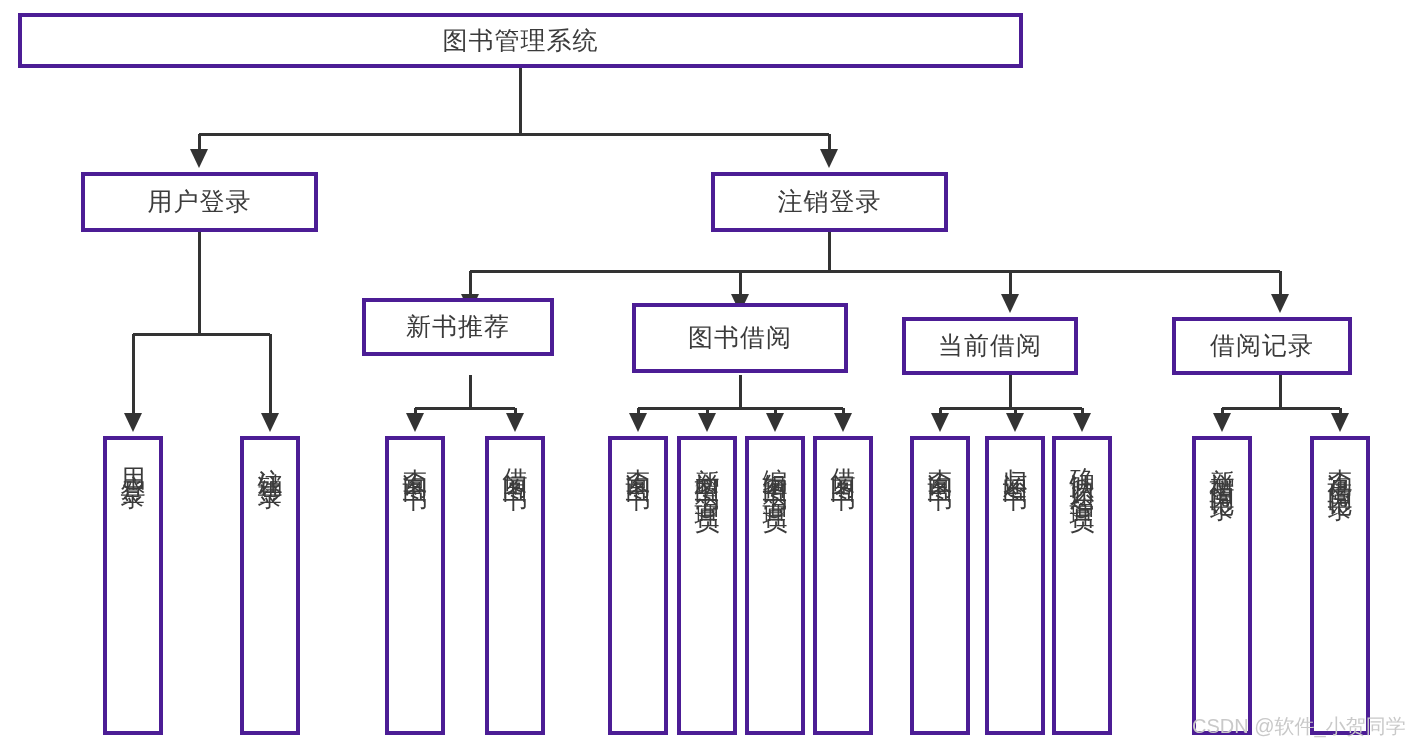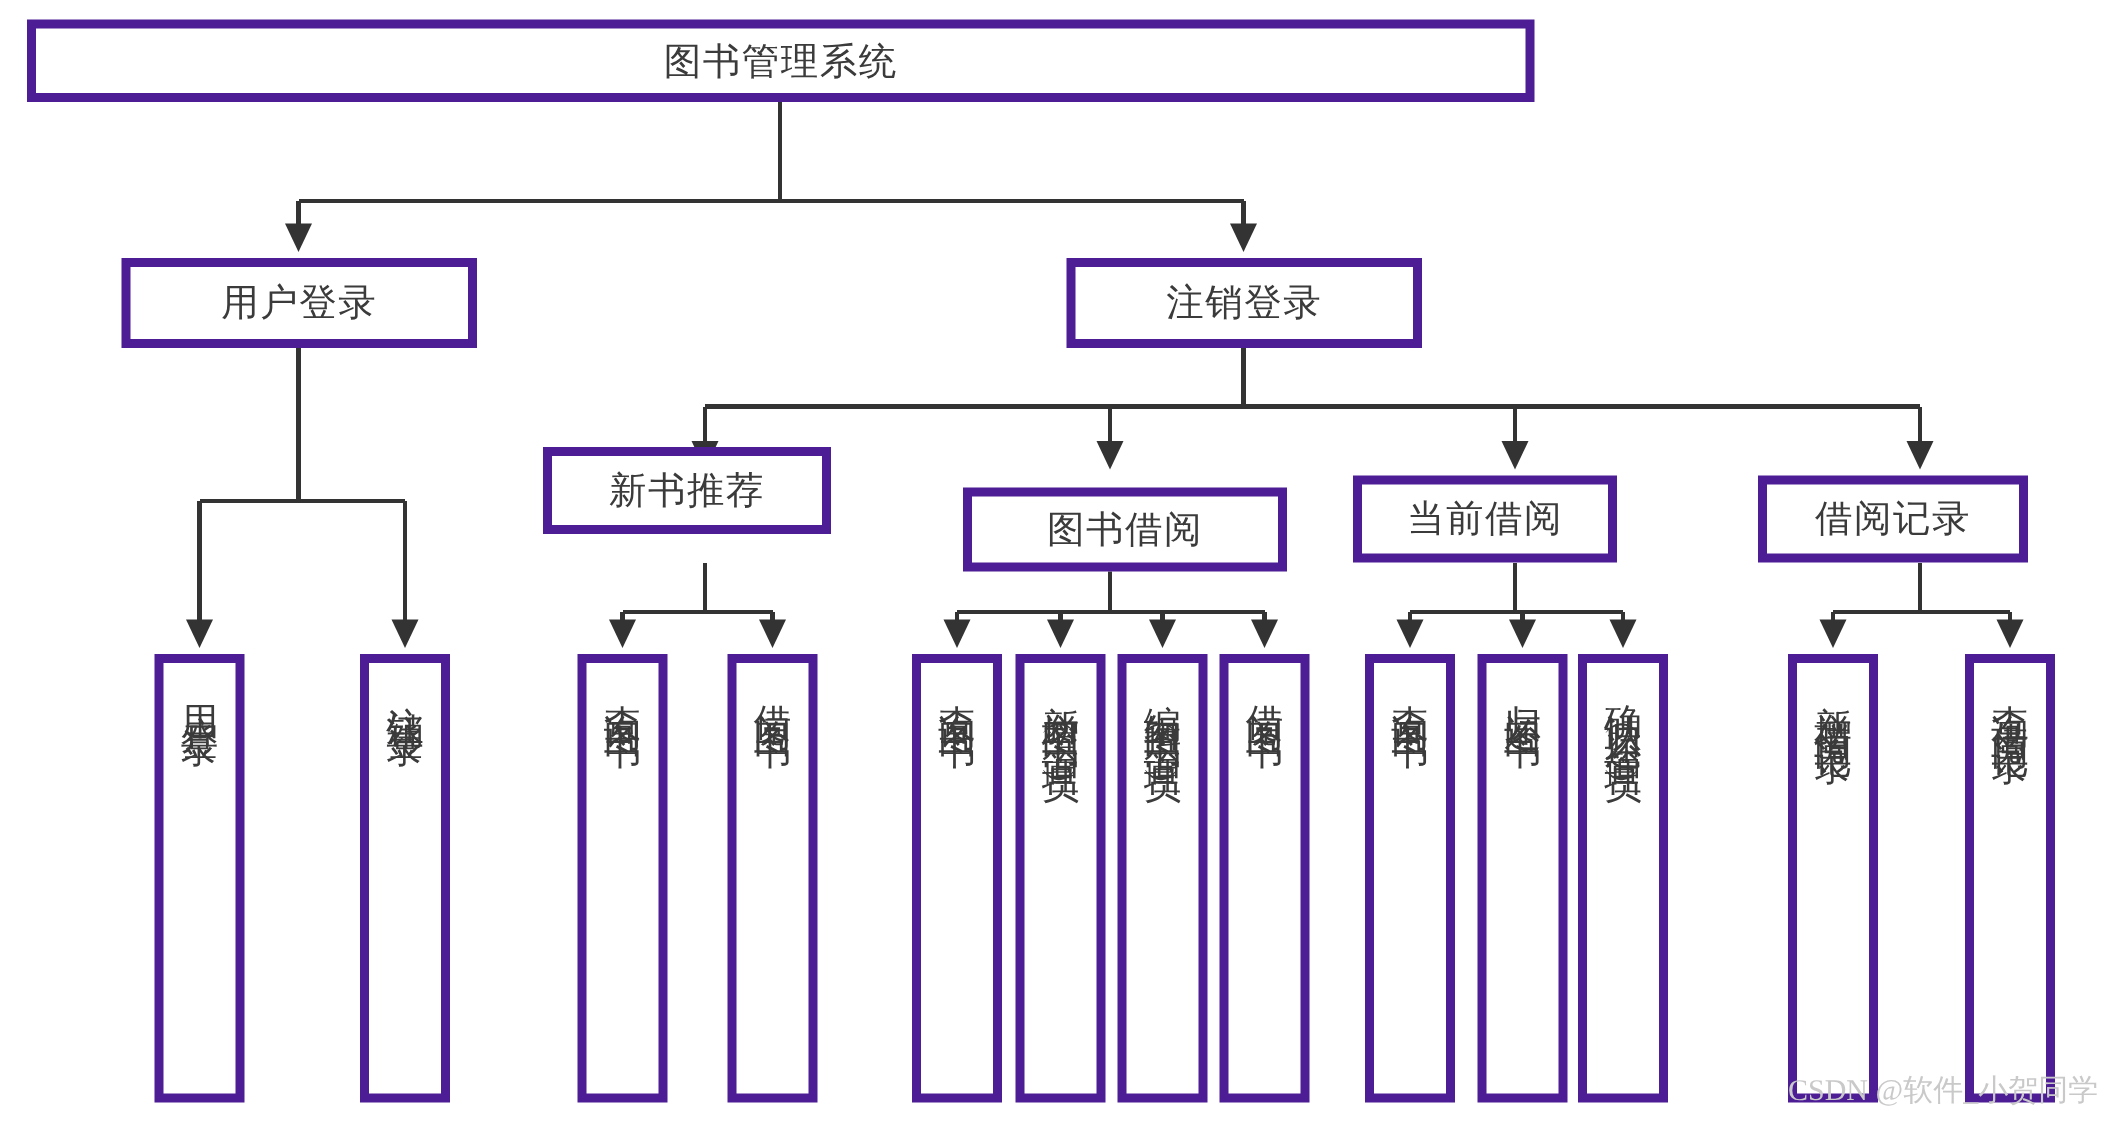--- a/index.html
+++ b/index.html
@@ -23,21 +23,21 @@
     top: 0;
     left: 0;
     width: 1405px;
     height: 747px;
     display: block;
   }
   .node-box {
     position: absolute;
     box-sizing: border-box;
     background: #ffffff;
-    border: 6px solid #4c1d95;
+    border: 4px solid #4c1d95;
     display: flex;
     align-items: center;
     justify-content: center;
     overflow: hidden;
   }
   .node-label {
     color: #3b3b3b;
     font-family: "DejaVu Sans", "Liberation Sans", sans-serif;
     text-align: center;
     line-height: 1.12;
@@ -62,21 +62,21 @@
     text-orientation: upright;
     letter-spacing: 6px;
     line-height: 1;
     white-space: nowrap;
     max-height: 284px;
   }
   .watermark {
     position: absolute;
     color: #c9c9c9;
     font-size: 20px;
-    font-family: Liberation Serif, serif;
+    font-family: Liberation Sans, sans-serif;
     white-space: nowrap;
     user-select: none;
     pointer-events: none;
   }
 </style>
 </head>
 <body>
 
 <div id="diagram-root">
 
@@ -143,21 +143,21 @@
       </div>
       <div class="node-box horizontal" style="left: 81px; top: 172px; width: 237px; height: 60px;">
         <span class="node-label">用户登录</span>
       </div>
       <div class="node-box horizontal" style="left: 711px; top: 172px; width: 237px; height: 60px;">
         <span class="node-label">注销登录</span>
       </div>
       <div class="node-box horizontal" style="left: 362px; top: 298px; width: 192px; height: 58px;">
         <span class="node-label">新书推荐</span>
       </div>
-      <div class="node-box horizontal" style="left: 632px; top: 325px; width: 216px; height: 56px; margin-left: 10px;">
+      <div class="node-box horizontal" style="left: 632px; top: 303px; width: 216px; height: 70px;">
         <span class="node-label">图书借阅</span>
       </div>
       <div class="node-box horizontal" style="left: 902px; top: 317px; width: 176px; height: 58px;">
         <span class="node-label">当前借阅</span>
       </div>
       <div class="node-box horizontal" style="left: 1172px; top: 317px; width: 180px; height: 58px;">
         <span class="node-label">借阅记录</span>
       </div>
       <div class="node-box vertical" style="left: 103px; top: 436px; width: 60px; height: 299px;">
         <span class="node-label">用户登录</span>

